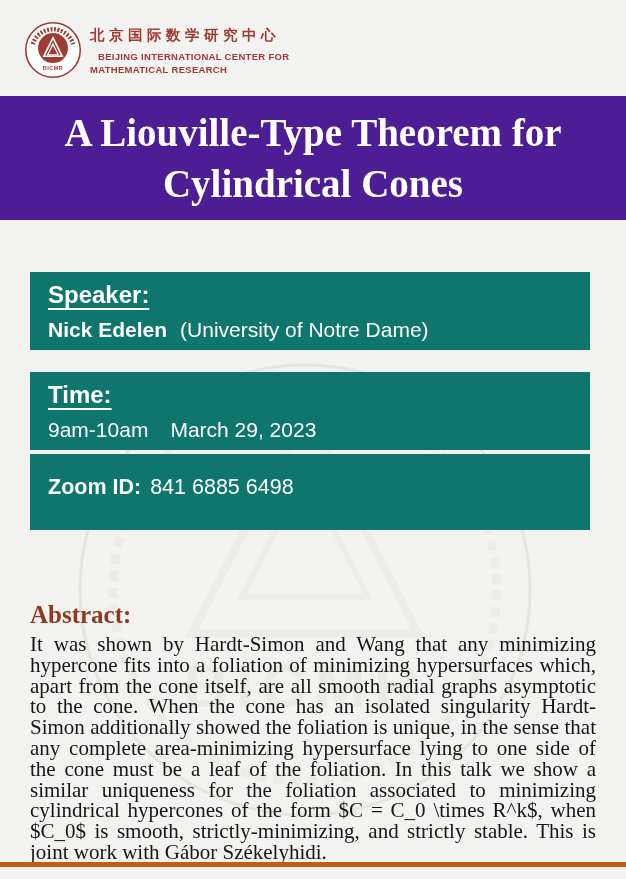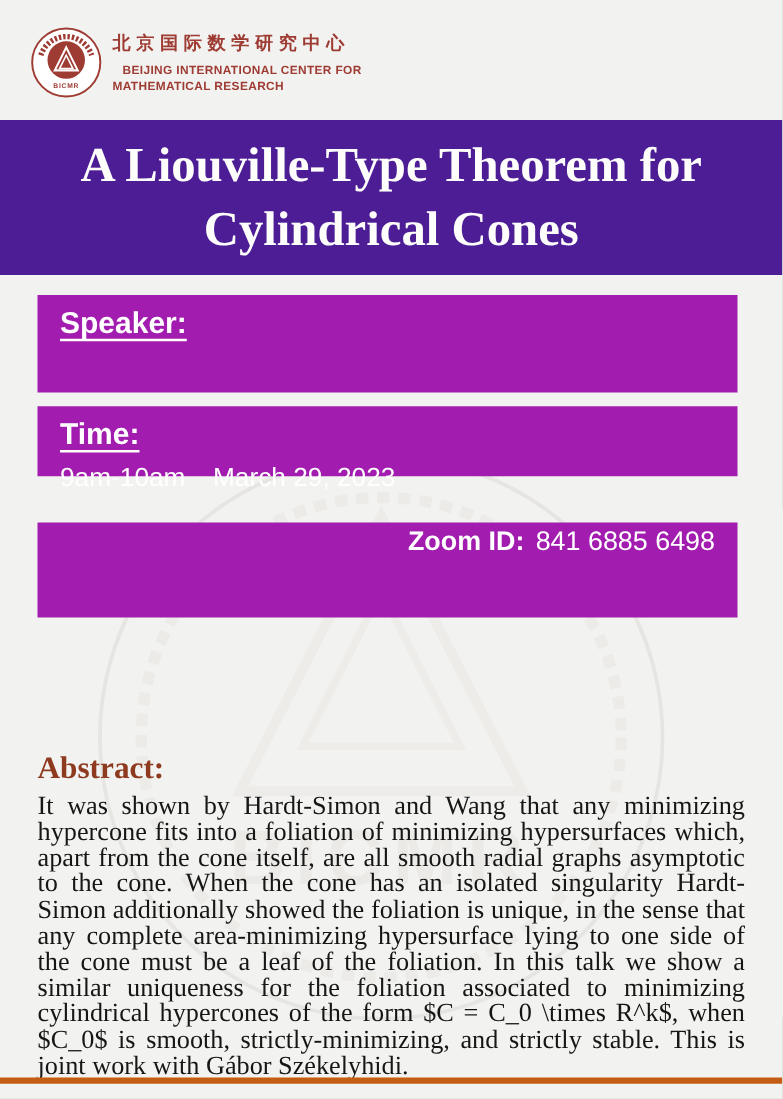--- a/index.html
+++ b/index.html
@@ -53,28 +53,29 @@
     font-weight: bold;
     font-size: 39px;
     line-height: 51px;
     padding-top: 11px;
   }
   
   .gold-box {
     position: absolute;
     left: 30px;
     width: 560px;
-    background: #a21caf;
+    background: #0f766e;
     z-index: 1;
     color: #FFFFFF;
     padding: 8px 18px 0 18px;
+    margin-top: 36px;
   }
   .box-speaker { top: 236px; height: 78px; }
-  .box-time    { top: 325px; height: 56px; }
-  .box-zoom    { top: 418px; height: 76px; padding-top: 0; text-align: right; }
+  .box-time    { top: 336px; height: 78px; }
+  .box-zoom    { top: 418px; height: 76px; padding-top: 18px; }
   .box-label {
     display: inline-block;
     font-size: 24px;
     font-weight: bold;
     line-height: 30px;
     text-decoration: underline;
     text-underline-offset: 5px;
     text-decoration-thickness: 2px;
   }
   .box-line { font-size: 21px; line-height: 28px; margin-top: 6px; }
@@ -154,20 +155,23 @@
     </div>
   </div>
 
   <div class="banner">
     <div>A Liouville-Type Theorem for</div>
     <div>Cylindrical Cones</div>
   </div>
 
   <section class="gold-box box-speaker">
     <span class="box-label">Speaker:</span>
+    <div class="box-line">
+      <span class="bold">Nick Edelen</span><span class="gap-sm"></span><span>(University of Notre Dame)</span>
+    </div>
   </section>
 
   <section class="gold-box box-time">
     <span class="box-label">Time:</span>
     <div class="box-line">
       <span>9am-10am</span><span class="gap-md"></span><span>March 29, 2023</span>
     </div>
   </section>
 
   <section class="gold-box box-zoom">

